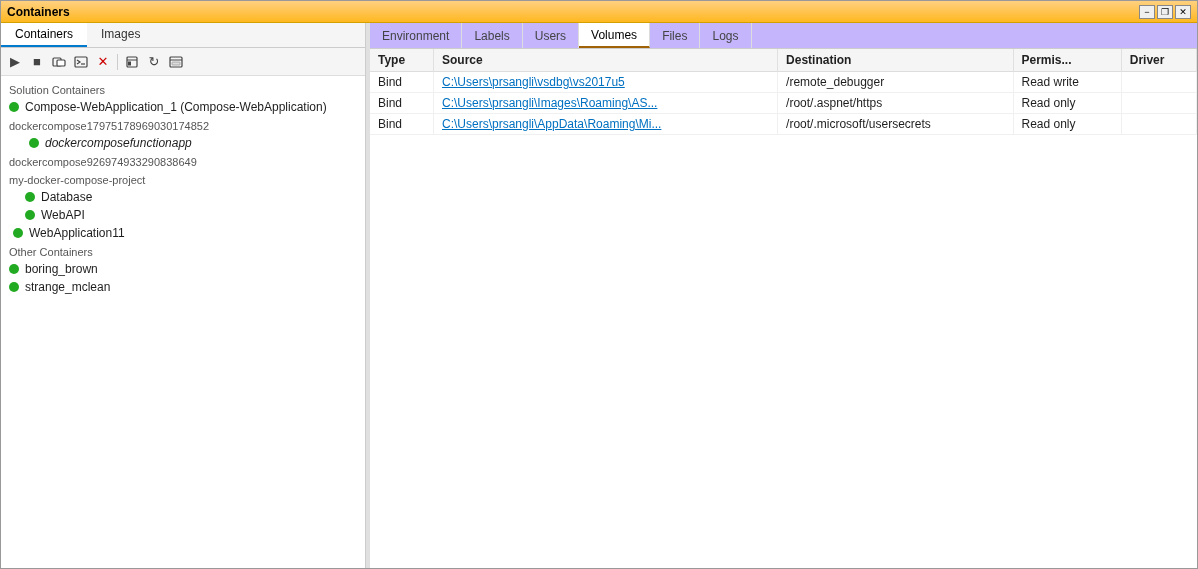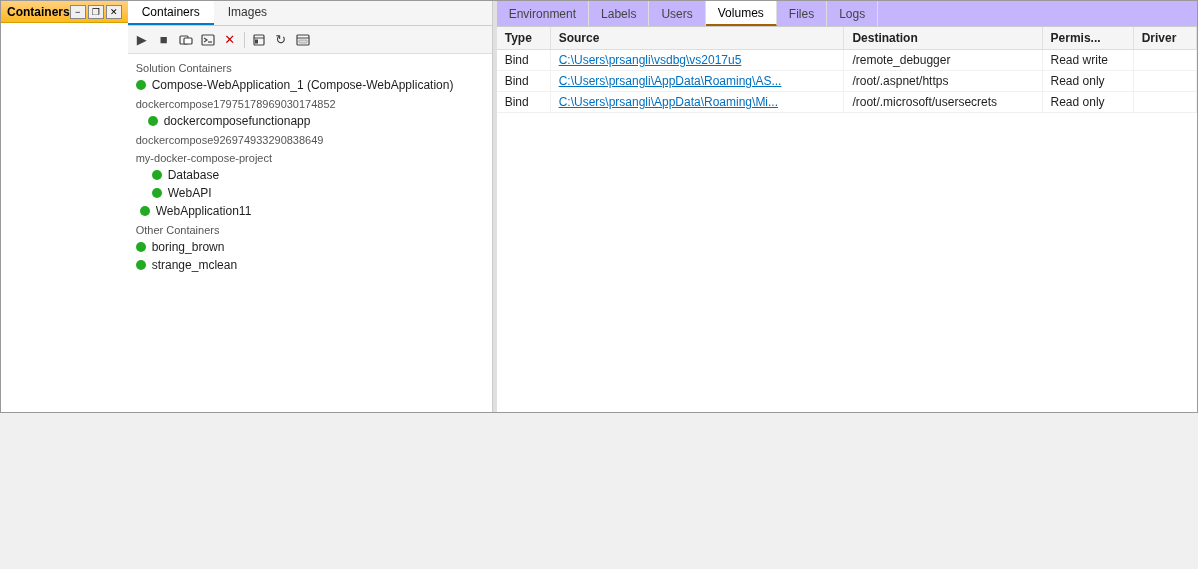--- a/index.html
+++ b/index.html
@@ -1,18 +1,18 @@
 <!DOCTYPE html>
 <html><head>
   <meta charset="utf-8">
   <style>
     * { box-sizing: border-box; margin: 0; padding: 0; }
     body { font-family: 'Segoe UI', Arial, sans-serif; font-size: 12px; background: #f0f0f0; overflow: hidden; }
 
-    .window { width: 1198px; height: 413px; display: flex; flex-direction: row; border: 1px solid #999; background: #fff; }
+    .window { width: 1198px; height: 569px; display: flex; flex-direction: column; border: 1px solid #999; background: #fff; }
 
     .title-bar {
       background: linear-gradient(to bottom, #ffd080, #ffb820);
       padding: 2px 6px;
       display: flex;
       align-items: center;
       justify-content: space-between;
       height: 22px;
       border-bottom: 1px solid #d4a000;
     }
@@ -214,21 +214,21 @@
 
       <div class="sidebar-content">
 
         <div class="group-header">Solution Containers</div>
         <div class="compose-item">
           <div class="green-dot"></div>
           <span>Compose-WebApplication_1 (Compose-WebApplication)</span>
         </div>
 
         <div class="group-header">dockercompose17975178969030174852</div>
-        <div class="tree-item" style="padding-left: 20px;">
+        <div class="tree-item" style="padding-left: 28px; font-style: italic;">
           <div class="green-dot"></div>
           <span>dockercomposefunctionapp</span>
         </div>
 
         <div class="group-header">dockercompose926974933290838649</div>
 
         <div class="group-header">my-docker-compose-project</div>
         <div class="tree-item" style="padding-left: 24px;">
           <div class="green-dot"></div>
           <span>Database</span>
@@ -282,21 +282,21 @@
           <tbody>
             <tr class="table-row">
               <td>Bind</td>
               <td class="link">C:\Users\prsangli\vsdbg\vs2017u5</td>
               <td>/remote_debugger</td>
               <td>Read write</td>
               <td></td>
             </tr>
             <tr class="table-row">
               <td>Bind</td>
-              <td class="link">C:\Users\prsangli\AppData\Roaming\AS...</td>
+              <td class="link">C:\Users\prsangli\Images\Roaming\AS...</td>
               <td>/root/.aspnet/https</td>
               <td>Read only</td>
               <td></td>
             </tr>
             <tr class="table-row">
               <td>Bind</td>
               <td class="link">C:\Users\prsangli\AppData\Roaming\Mi...</td>
               <td>/root/.microsoft/usersecrets</td>
               <td>Read only</td>
               <td></td>

